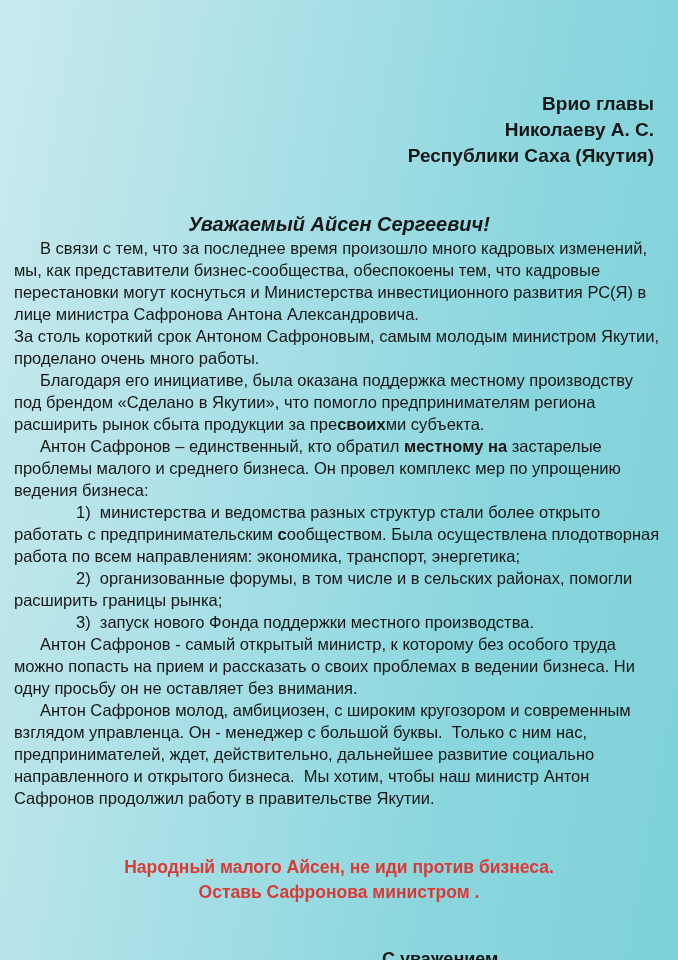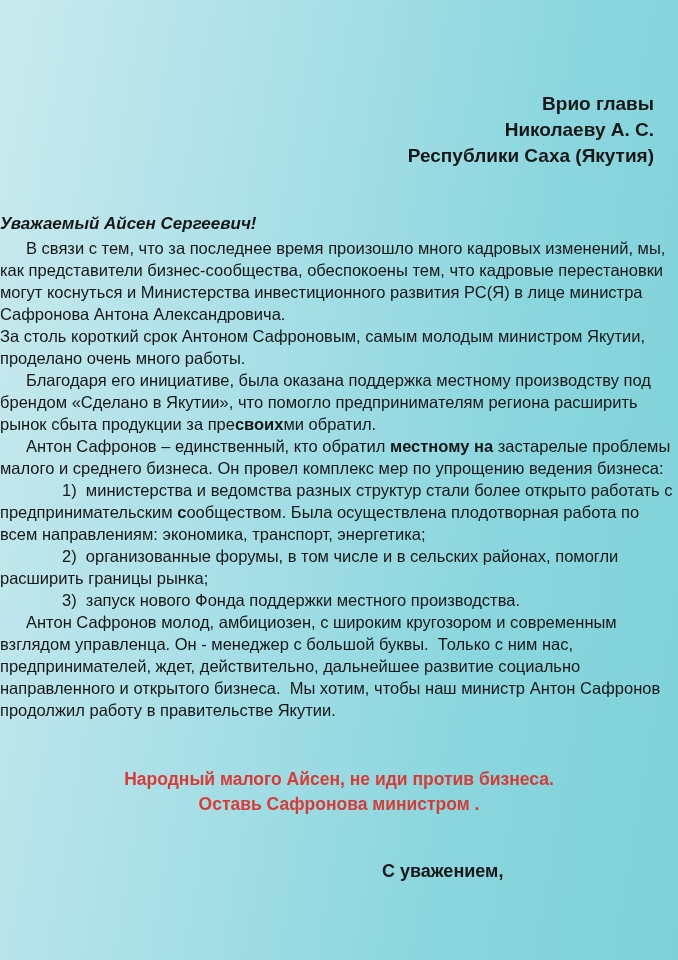--- a/index.html
+++ b/index.html
@@ -15,29 +15,29 @@
   .header-block {
     padding-top: 91px;
     padding-right: 24px;
     text-align: right;
     font-weight: bold;
     font-size: 19px;
     line-height: 26px;
   }
   .salutation {
     margin-top: 44px;
-    text-align: left;
+    text-align: center;
     font-weight: bold;
     font-style: italic;
-    font-size: 17px;
+    font-size: 20px;
     line-height: 22px;
   }
   .body-block {
     margin-top: 2px;
-    padding: 0 0;
+    padding: 0 14px;
     font-size: 16.5px;
     line-height: 22px;
     text-align: left;
   }
   .para { margin: 0; }
   .para.indent-normal { text-indent: 26px; }
   .para.indent-none   { text-indent: 0; }
   .para.indent-list   { text-indent: 62px; }
   .seg-bold { font-weight: bold; }
   .slogan-block {
@@ -64,25 +64,26 @@
       <div>Врио главы</div>
       <div>Николаеву А. С.</div>
       <div>Республики Саха (Якутия)</div>
     </div>
 
   <div class="salutation">Уважаемый Айсен Сергеевич!</div>
 
   <div class="body-block">
       <p class="para indent-normal"><span>В связи с тем, что за последнее время произошло много кадровых изменений, мы, как представители бизнес-сообщества, обеспокоены тем, что кадровые перестановки могут коснуться и Министерства инвестиционного развития РС(Я) в лице министра Сафронова Антона Александровича.</span></p>
       <p class="para indent-none"><span>За столь короткий срок Антоном Сафроновым, самым молодым министром Якутии, проделано очень много работы.</span></p>
-      <p class="para indent-normal"><span>Благодаря его инициативе, была оказана поддержка местному производству под брендом «Сделано в Якутии», что помогло предпринимателям региона расширить рынок сбыта продукции за пре</span><span class="seg-bold">своих</span><span>ми обратил.</span></p>
+      <p class="para indent-normal"><span>Благодаря его инициативе, была оказана поддержка местному производству под брендом «Сделано в Якутии», что помогло предпринимателям региона расширить рынок сбыта продукции за пре</span><span class="seg-bold">своих</span><span>ми субъекта.</span></p>
       <p class="para indent-normal"><span>Антон Сафронов – единственный, кто обратил </span><span class="seg-bold">местному на</span><span> застарелые проблемы малого и среднего бизнеса. Он провел комплекс мер по упрощению ведения бизнеса:</span></p>
       <p class="para indent-list"><span>1)&nbsp; министерства и ведомства разных структур стали более открыто работать с предпринимательским </span><span class="seg-bold">c</span><span>ообществом. Была осуществлена плодотворная работа по всем направлениям: экономика, транспорт, энергетика;</span></p>
       <p class="para indent-list"><span>2)&nbsp; организованные форумы, в том числе и в сельских районах, помогли расширить границы рынка;</span></p>
       <p class="para indent-list"><span>3)&nbsp; запуск нового Фонда поддержки местного производства.</span></p>
+      <p class="para indent-normal"><span>Антон Сафронов - самый открытый министр, к которому без особого труда можно попасть на прием и рассказать о своих проблемах в ведении бизнеса. Ни одну просьбу он не оставляет без внимания.</span></p>
       <p class="para indent-normal"><span>Антон Сафронов молод, амбициозен, с широким кругозором и современным взглядом управленца. Он - менеджер с большой буквы.&nbsp; Только с ним нас, предпринимателей, ждет, действительно, дальнейшее развитие социально направленного и открытого бизнеса.&nbsp; Мы хотим, чтобы наш министр Антон Сафронов продолжил работу в правительстве Якутии.</span></p>
     </div>
 
   <div class="slogan-block" style="color: rgb(217, 58, 53);">
       <div>Народный малого Айсен, не иди против бизнеса.</div>
       <div>Оставь Сафронова министром .</div>
     </div>
 
   <div class="signature-block">
       <div>С уважением,</div>

